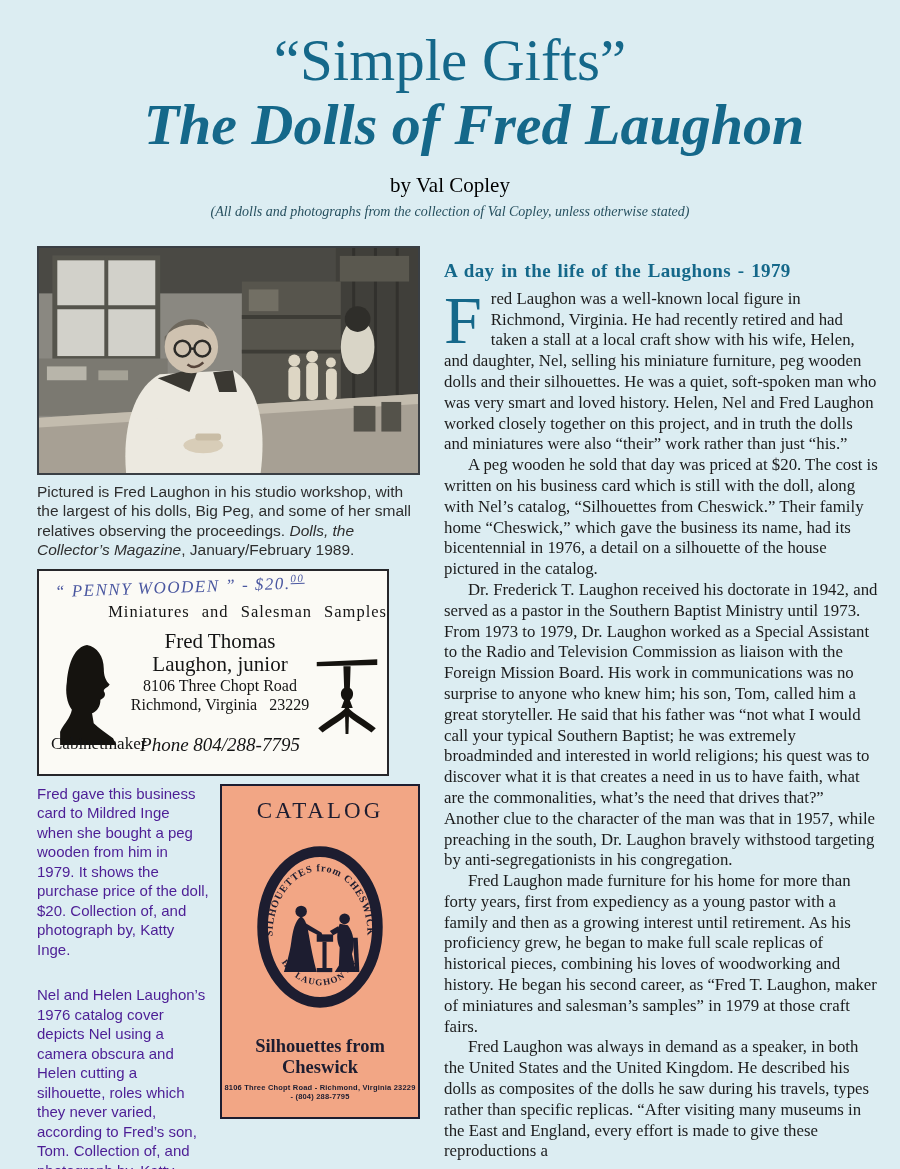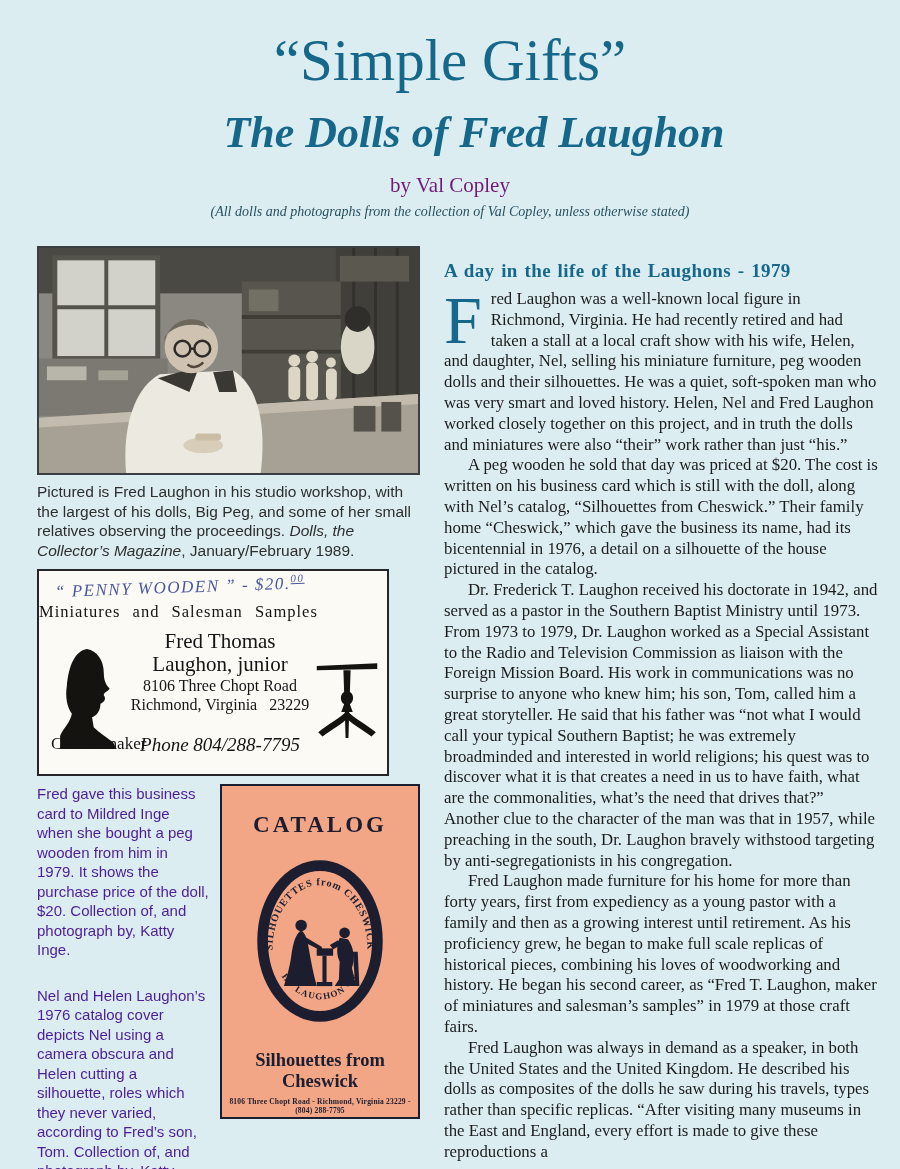--- a/index.html
+++ b/index.html
@@ -17,24 +17,24 @@
   }
   .page{position:relative;width:900px;height:848px;}
 
   
   header{text-align:center;padding-top:28px;}
   .title{
     margin:0;font-size:59px;font-weight:400;line-height:1.1;
     color:var(--teal);font-family:"Liberation Serif", serif;
   }
   .subtitle{
-    margin:17px 0 0;font-size:44px;font-weight:bold;font-style:italic;
+    margin:2px 0 0;font-size:58px;font-weight:bold;font-style:italic;
     color:var(--teal);line-height:1.05;padding-left:48px;
   }
-  .byline{margin-top:17px;font-size:21px;color:#701a75;}
+  .byline{margin-top:17px;font-size:21px;color:#000000;}
   .credit-note{margin-top:6px;font-size:14px;font-style:italic;color:#27505f;}
 
   
   .columns{display:flex;margin:26px 22px 0 37px;gap:24px;}
   .col-left{width:383px;flex:0 0 383px;}
   .col-right{flex:1;min-width:0;}
 
   
   .photo-frame{
     width:383px;height:229px;border:2px solid #3a3f44;
@@ -51,24 +51,24 @@
     position:relative;margin-top:9px;width:352px;height:207px;
     background:#fbfaf5;border:2px solid #26262a;box-sizing:border-box;
   }
   .hw{
     position:absolute;top:5px;left:16px;
     color:#4a57a0;font-style:italic;font-size:17px;letter-spacing:1.5px;
     transform:rotate(-2deg);white-space:nowrap;
   }
   .hw sup{font-size:11px;text-decoration:underline;}
   .card-line1{
-    text-align:left;margin-top:31px;font-size:16.5px;color:#141414;
+    text-align:right;margin-top:31px;font-size:16.5px;color:#141414;
     letter-spacing:1px;word-spacing:7px;
   }
-  .card-mid{display:flex;margin-top:8px;align-items:flex-end;}
+  .card-mid{display:flex;margin-top:8px;align-items:center;}
   .head-sil{width:84px;height:118px;flex:0 0 84px;margin-left:6px;}
   .table-sil{width:72px;height:118px;flex:0 0 72px;margin-right:4px;}
   .card-center{flex:1;text-align:center;color:#141414;}
   .card-name{font-size:21px;line-height:23px;}
   .card-addr{font-size:16px;line-height:19px;}
   .card-phone{font-style:italic;font-size:19px;margin-top:20px;}
   .card-tagline{font-weight:bold;font-size:15.5px;margin-top:9px;letter-spacing:0.5px;}
   .card-role{position:absolute;left:12px;bottom:20px;font-size:17px;color:#141414;}
 
   
@@ -78,27 +78,27 @@
     margin:0;font-family:"Liberation Sans", sans-serif;
     font-size:15px;line-height:19.5px;color:#4c1d95;
   }
   .cap-col p + p{margin-top:26px;}
   .catalog{
     width:200px;height:335px;flex:0 0 200px;
     background:#f2a685;border:2px solid var(--cat-ink);
     box-sizing:border-box;text-align:center;
   }
   .catalog-title{
-    margin-top:26px;font-size:23px;letter-spacing:3px;
-    color:var(--cat-ink);font-weight:700;
+    margin-top:12px;font-size:23px;letter-spacing:3px;
+    color:var(--cat-ink);font-weight:400;
   }
   .emblem{width:164px;height:182px;margin-top:12px;}
   .cat-foot-title{font-size:18.5px;font-weight:600;color:var(--cat-ink);margin-top:14px;}
   .cat-foot-addr{
-    font-family:Liberation Serif, serif;font-weight:bold;
+    font-family:Liberation Sans, sans-serif;font-weight:bold;
     font-size:7.5px;color:var(--cat-ink);margin-top:5px;letter-spacing:0.2px;
   }
 
   
   .article-heading{
     margin:14px 0 7px;font-size:19px;font-weight:bold;color:var(--teal);
     letter-spacing:0.4px;word-spacing:1.5px;
   }
   .article p{
     margin:0;font-size:16.8px;line-height:20.8px;color:#1c1c1c;

